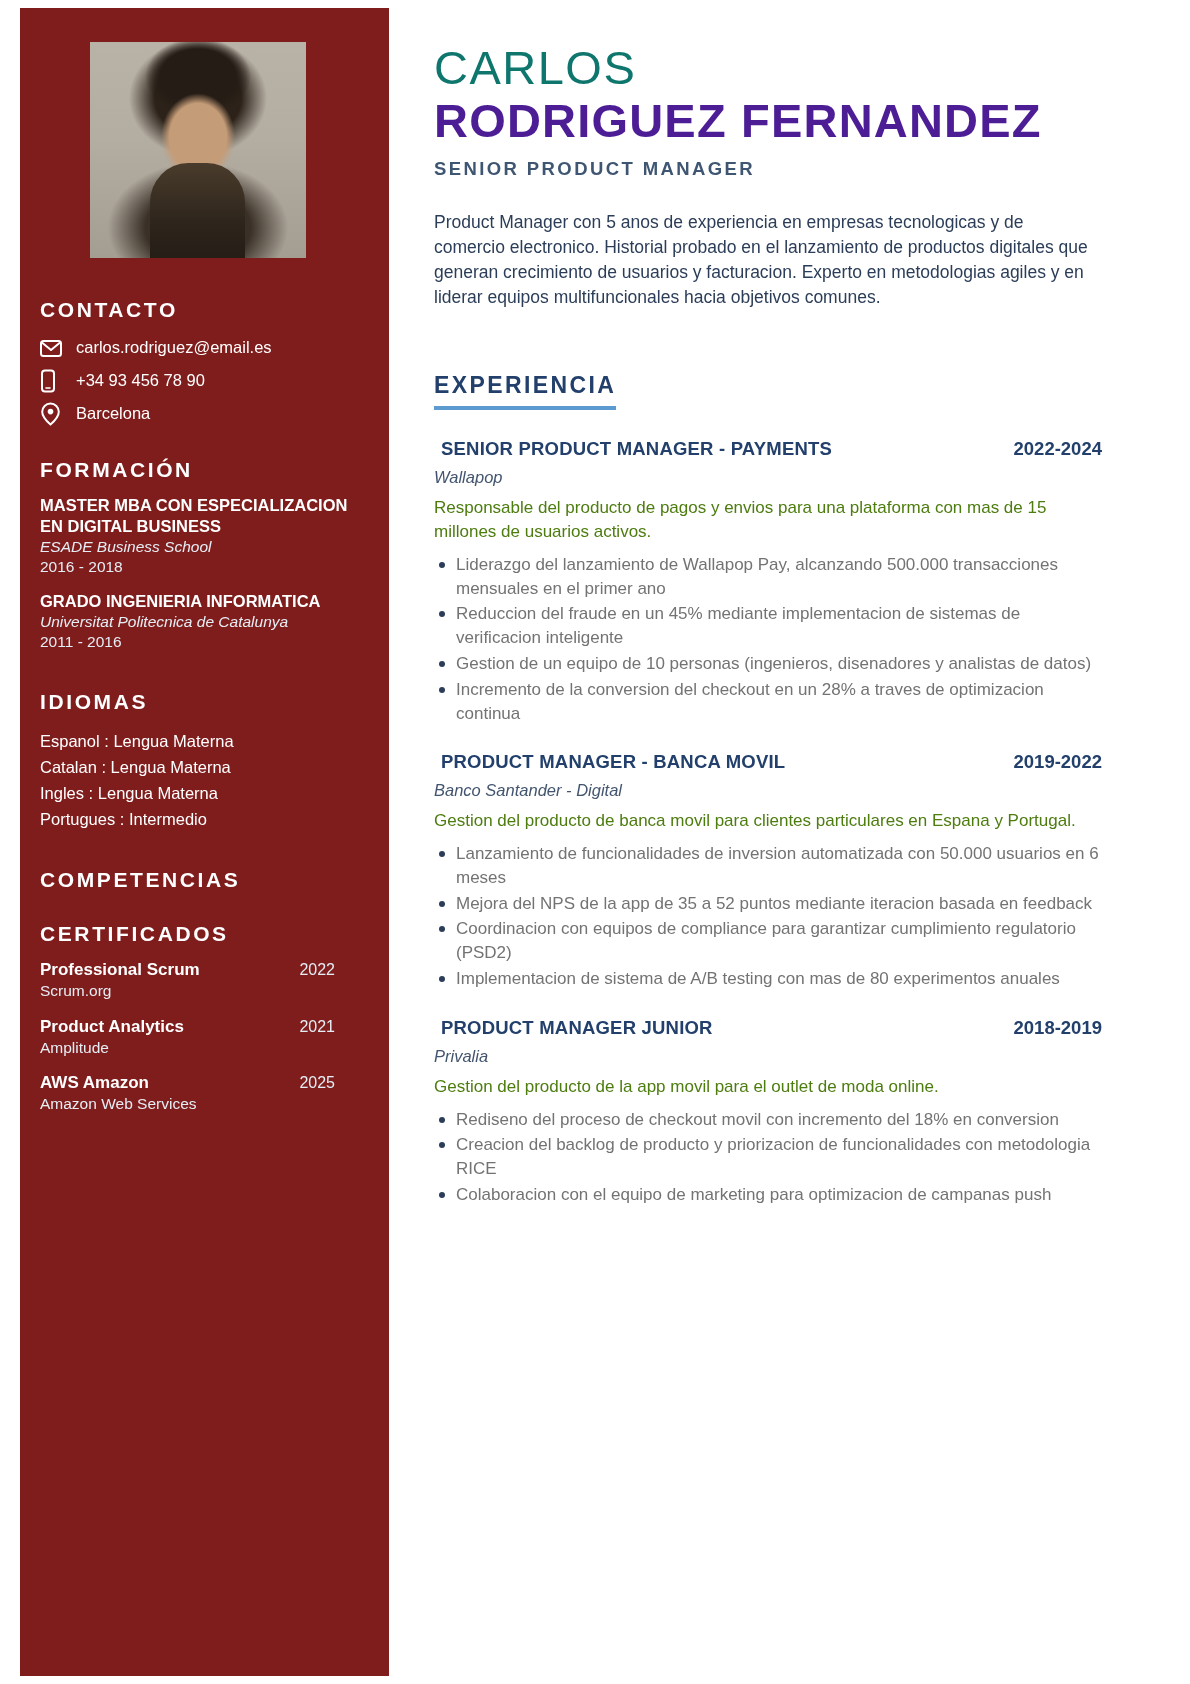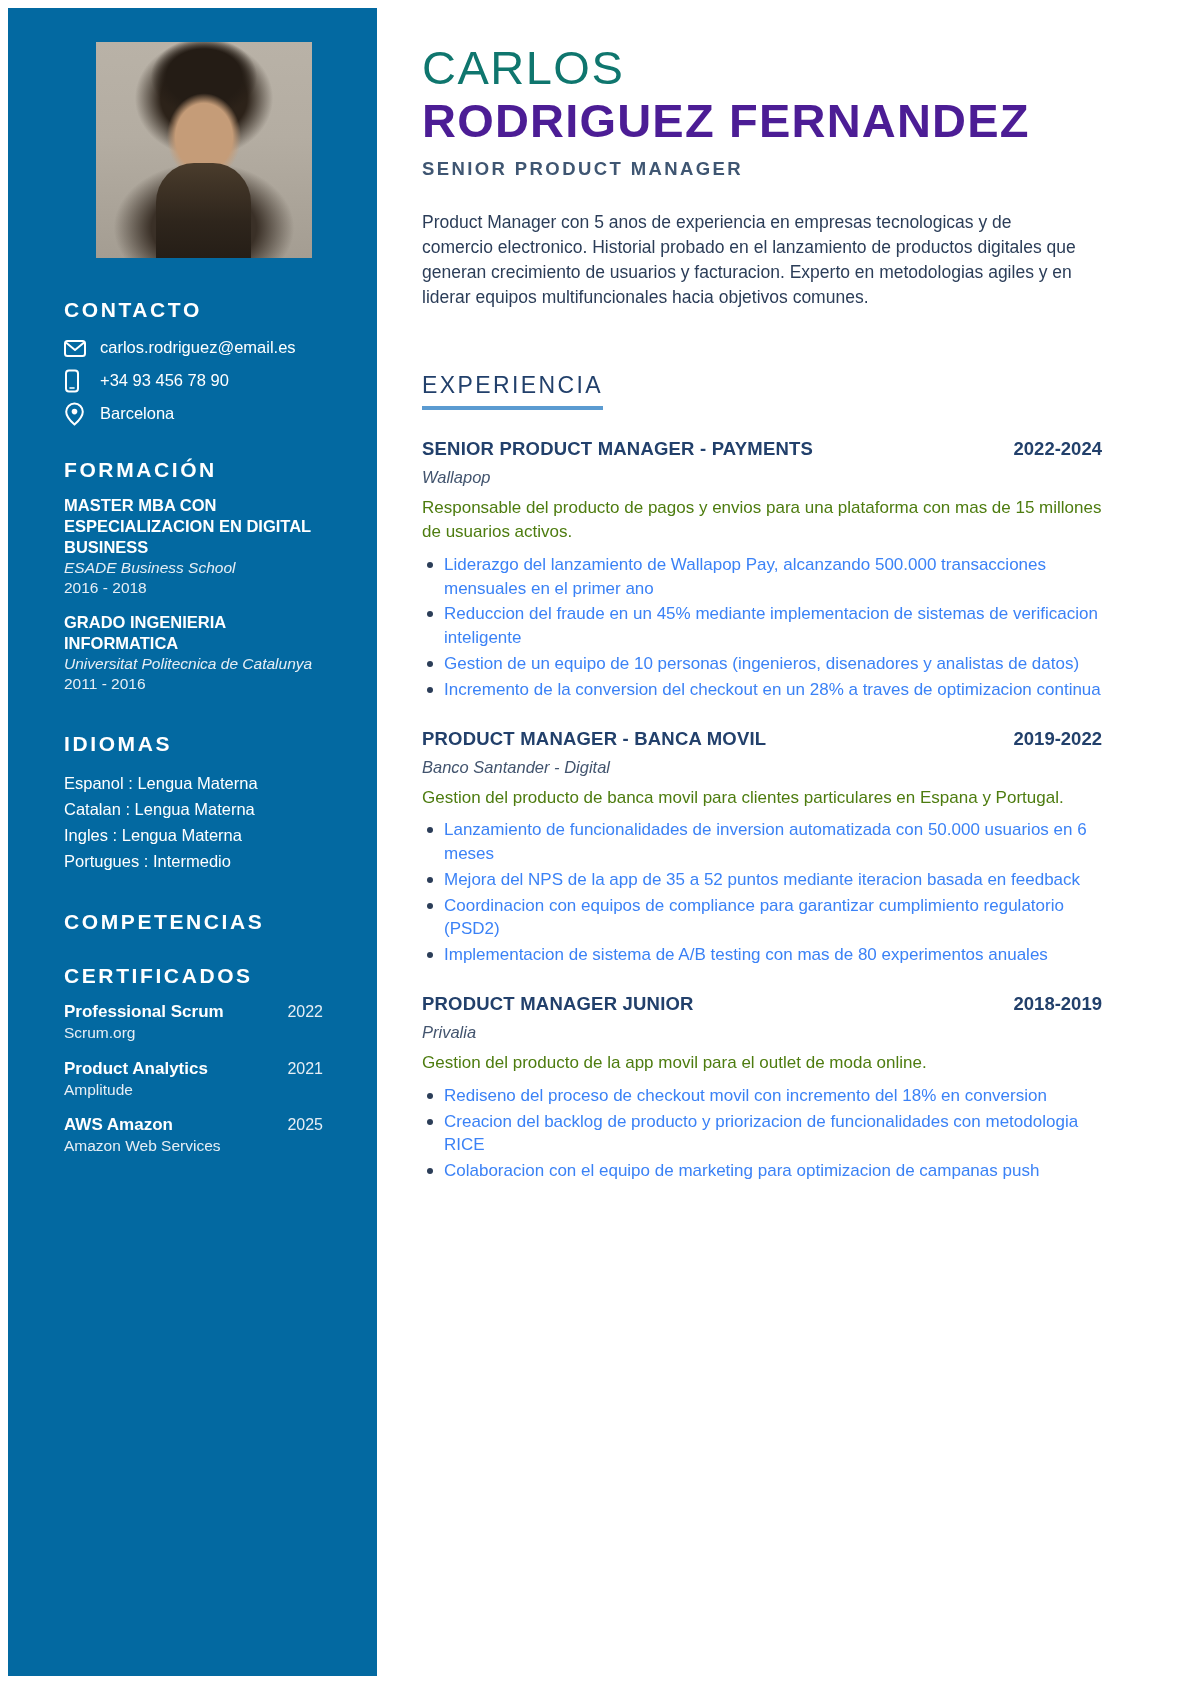--- a/index.html
+++ b/index.html
@@ -26,25 +26,26 @@
     width: 1174px;
     height: 1668px;
     background: #ffffff;
     display: flex;
     box-sizing: border-box;
   }
 
   
   .sidebar {
     width: 369px;
-    background: #0369a1;
+    background: #7f1d1d;
     box-sizing: border-box;
-    padding: 30px 34px 30px 56px;
+    padding: 30px 34px 30px 20px;
     color: #ffffff;
     flex: 0 0 369px;
+    margin-left: 12px;
   }
   .photo-wrap {
     width: 216px;
     height: 216px;
     margin: 4px auto 0 auto;
     overflow: hidden;
     background: #9a9388;
     position: relative;
   }
   .photo {
@@ -187,34 +188,35 @@
     margin-top: 30px;
     font-size: 17.5px;
     line-height: 1.42;
     color: #2b3d58;
     max-width: 660px;
   }
 
   .main-heading {
     display: inline-block;
     font-size: 23px;
-    font-weight: normal;
+    font-weight: bold;
     letter-spacing: 2.4px;
     color: #22406b;
     margin-top: 45px;
     padding-bottom: 7px;
     border-bottom: 4px solid #5b9bd1;
   }
 
   .job { margin-top: 26px; }
   .job:first-of-type { margin-top: 28px; }
   .job-head {
     display: flex;
     justify-content: space-between;
     align-items: baseline;
+    margin-left: 7px;
   }
   .job-role {
     font-size: 18.5px;
     font-weight: bold;
     color: #22406b;
     letter-spacing: 0.2px;
   }
   .job-dates {
     font-size: 18.5px;
     font-weight: bold;
@@ -237,21 +239,21 @@
   .bullets {
     list-style: none;
     margin: 9px 0 0 0;
     padding: 0;
   }
   .bullets li {
     position: relative;
     padding-left: 22px;
     font-size: 17px;
     line-height: 1.4;
-    color: #3b82f6;
+    color: #737373;
     margin-bottom: 2px;
   }
   .bullets li::before {
     content: "";
     position: absolute;
     left: 5px;
     top: 9px;
     width: 6px;
     height: 6px;
     border-radius: 50%;

